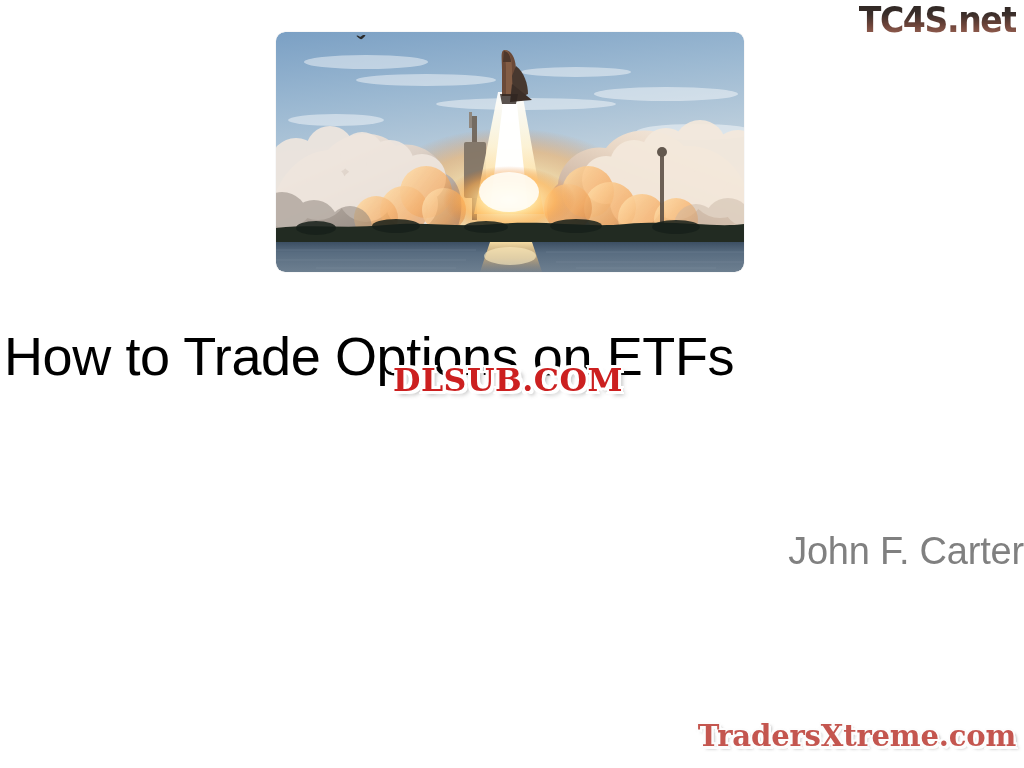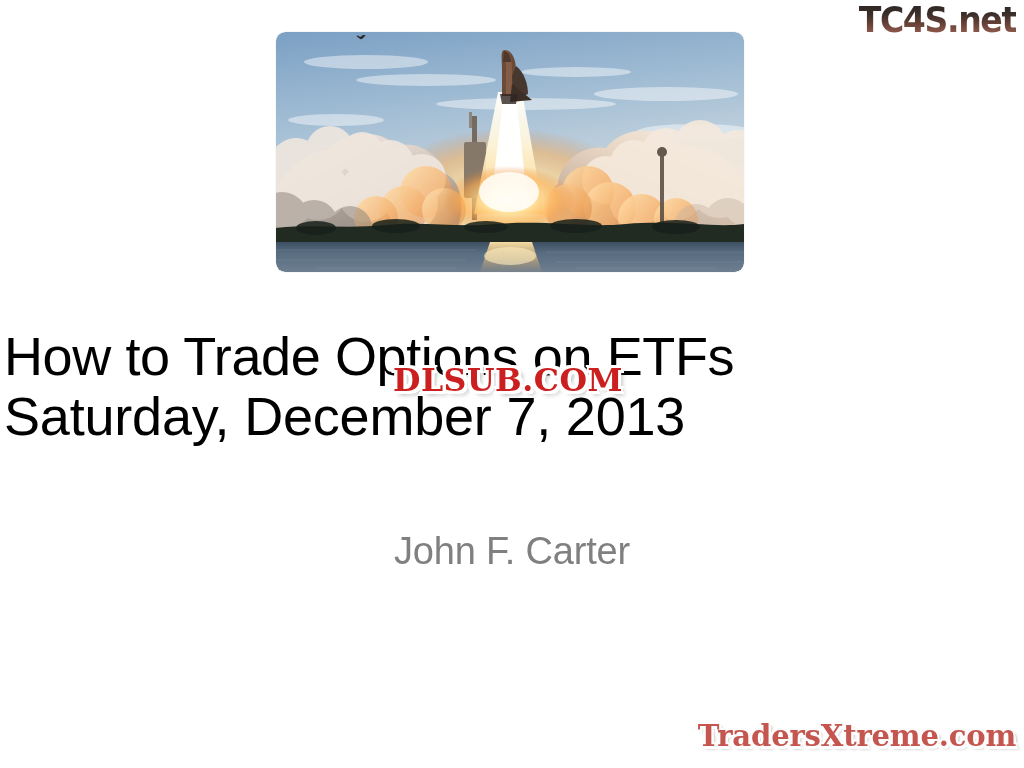--- a/index.html
+++ b/index.html
@@ -67,21 +67,21 @@
     white-space: nowrap;
   }
   #title-line-2 { letter-spacing: -0.2px; }
 
   
   #subtitle-block {
     position: absolute;
     left: 0;
     top: 520px;
     width: 1024px;
-    text-align: center;
+    text-align: right;
   }
   .subtitle-line {
     display: block;
     font-family: "Liberation Sans", sans-serif;
     font-weight: 400;
     font-size: 38px;
     line-height: 62px;
     color: #808080;
     letter-spacing: -0.2px;
     white-space: nowrap;
@@ -347,21 +347,20 @@
       </g>
     </svg>
   </div>
 
   <svg id="bird-speck" viewBox="0 0 10 8">
     <path d="M0.5,2 C2,0.5 3,3.5 5,2.4 C7,1.2 8,0.6 9.5,1.6 C8,3 6.5,5.5 5,5.2 C3.5,5 2,3.5 0.5,2 Z" fill="#2b2b2b"></path>
   </svg>
 
   <div id="title-block">
     <span class="title-line" id="title-line-1">How to Trade Options on ETFs</span>
-    <span class="title-line" id="title-line-2">Saturday, December 7, 2013</span>
   </div>
 
   <div id="subtitle-block">
     <span class="subtitle-line">John F. Carter</span>
   </div>
 
   <div id="watermark-tc4s">TC4S.net</div>
 
   <div id="watermark-dlsub">DLSUB.COM</div>
 

